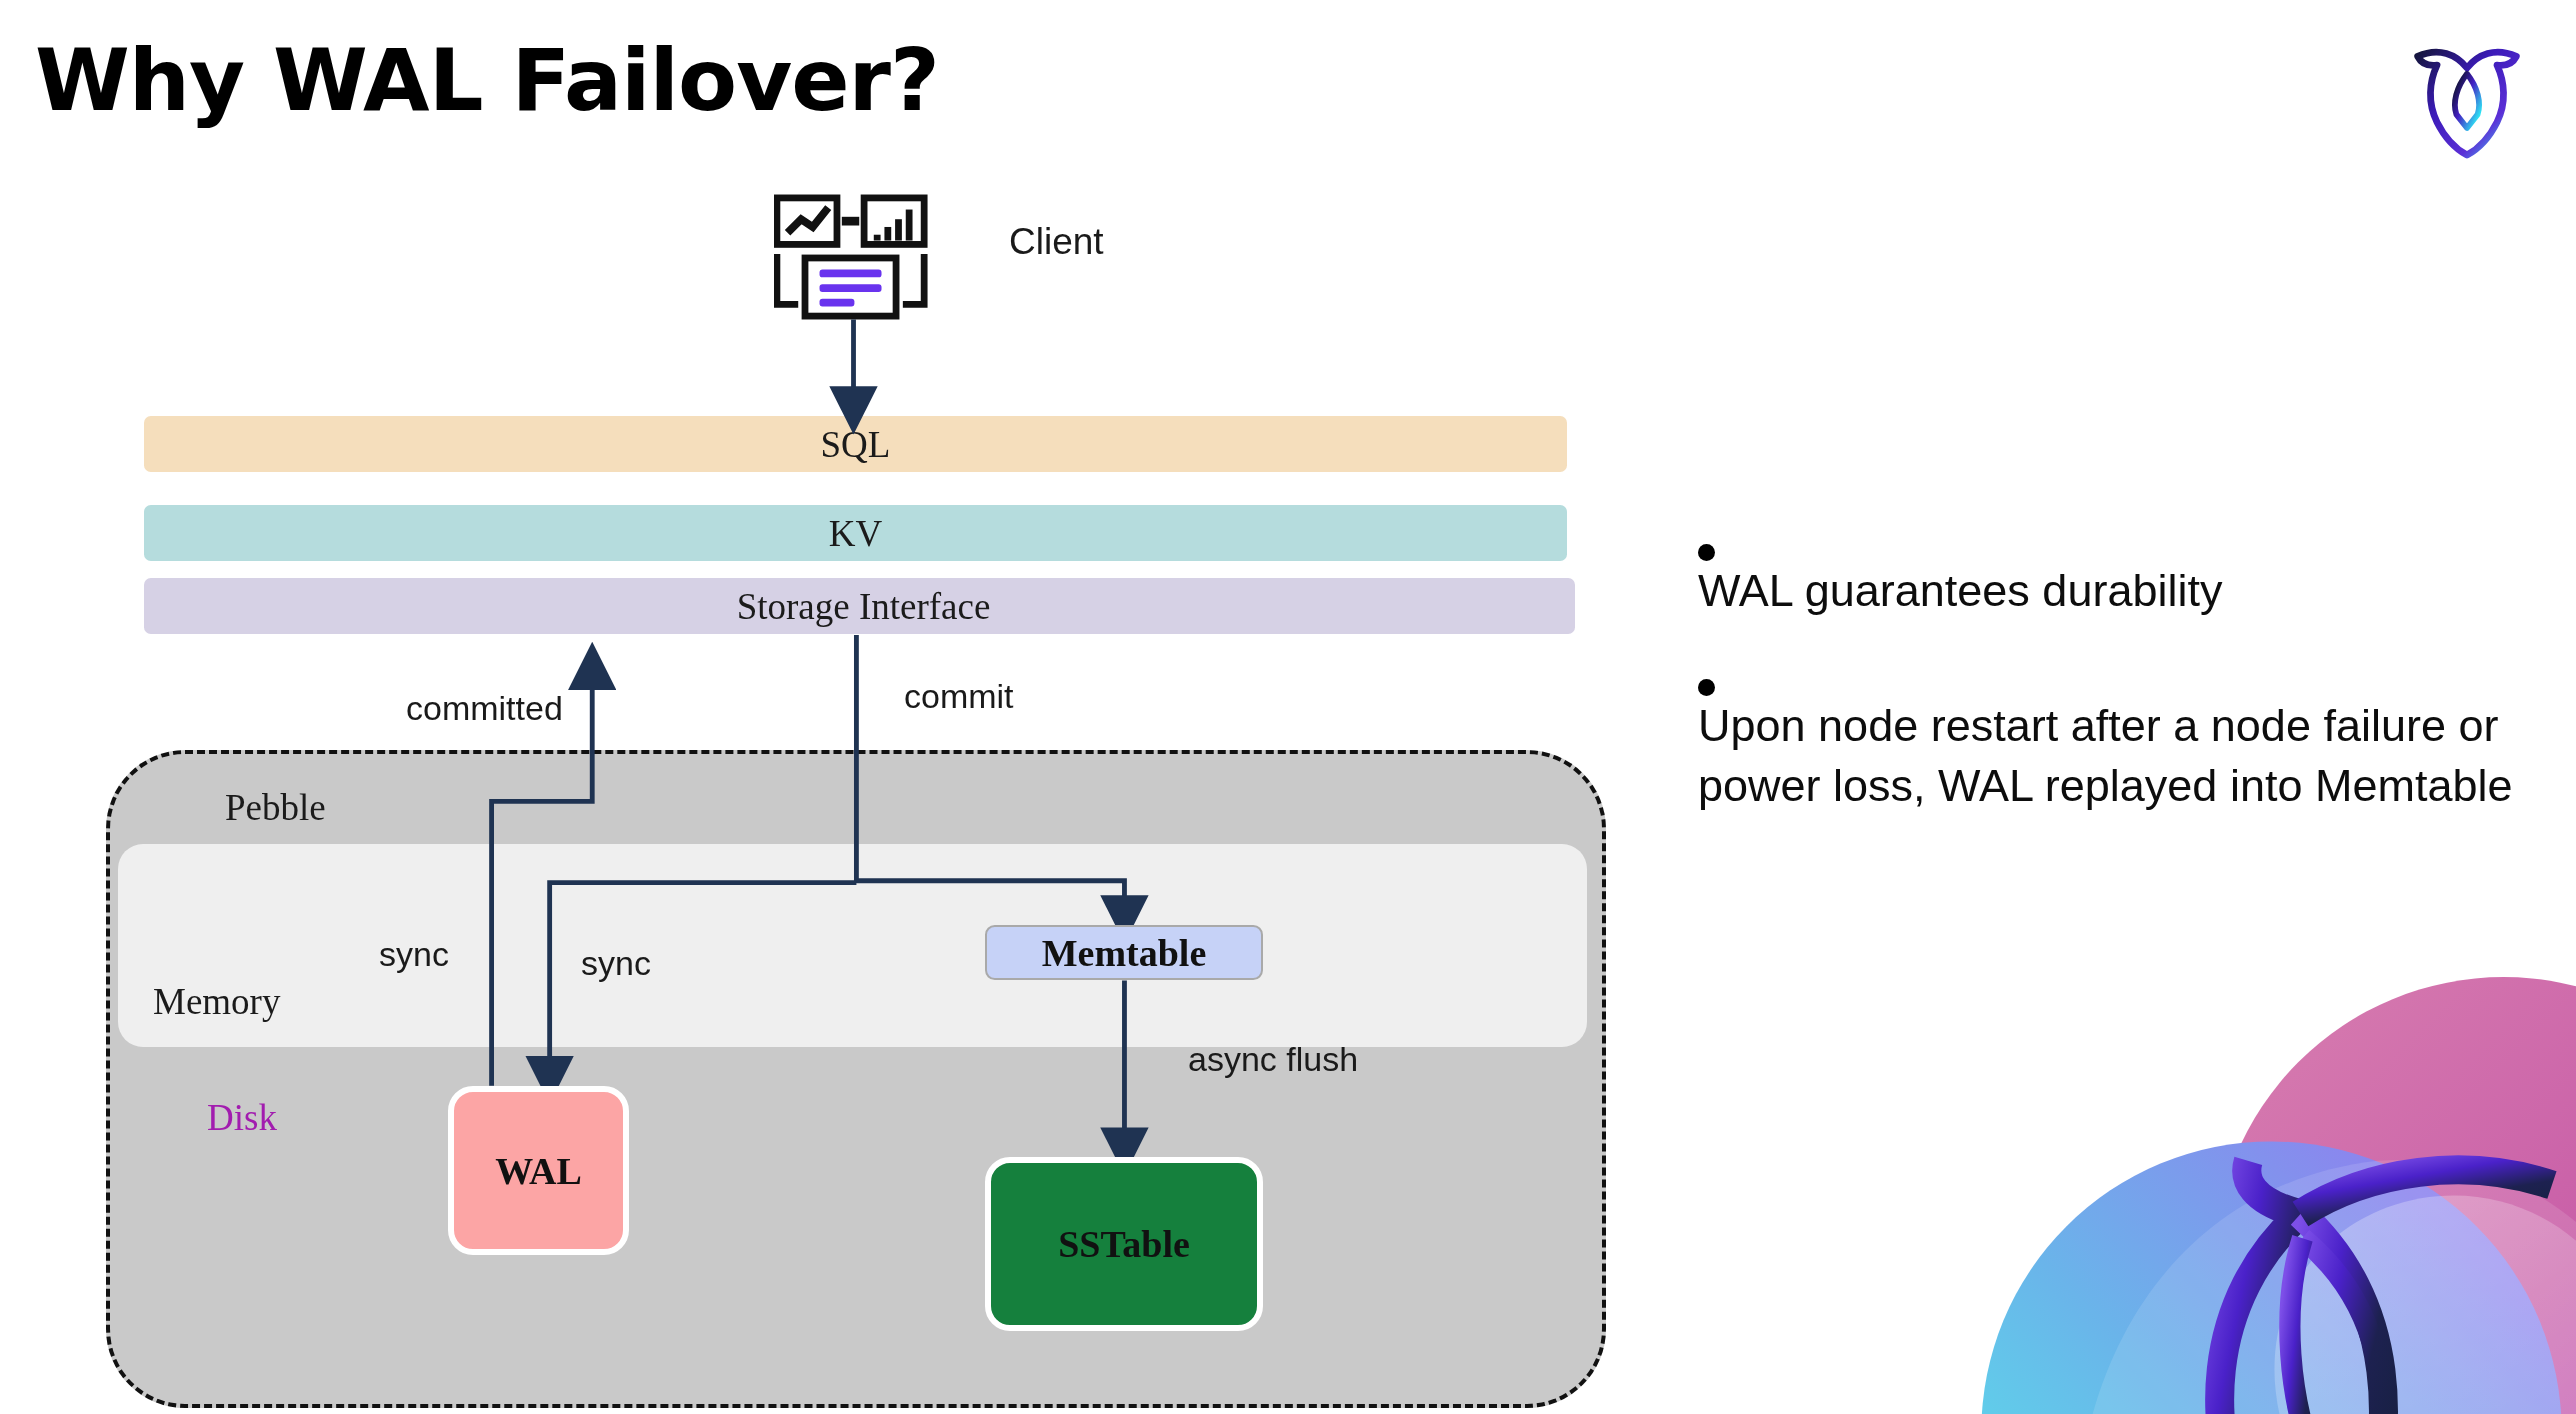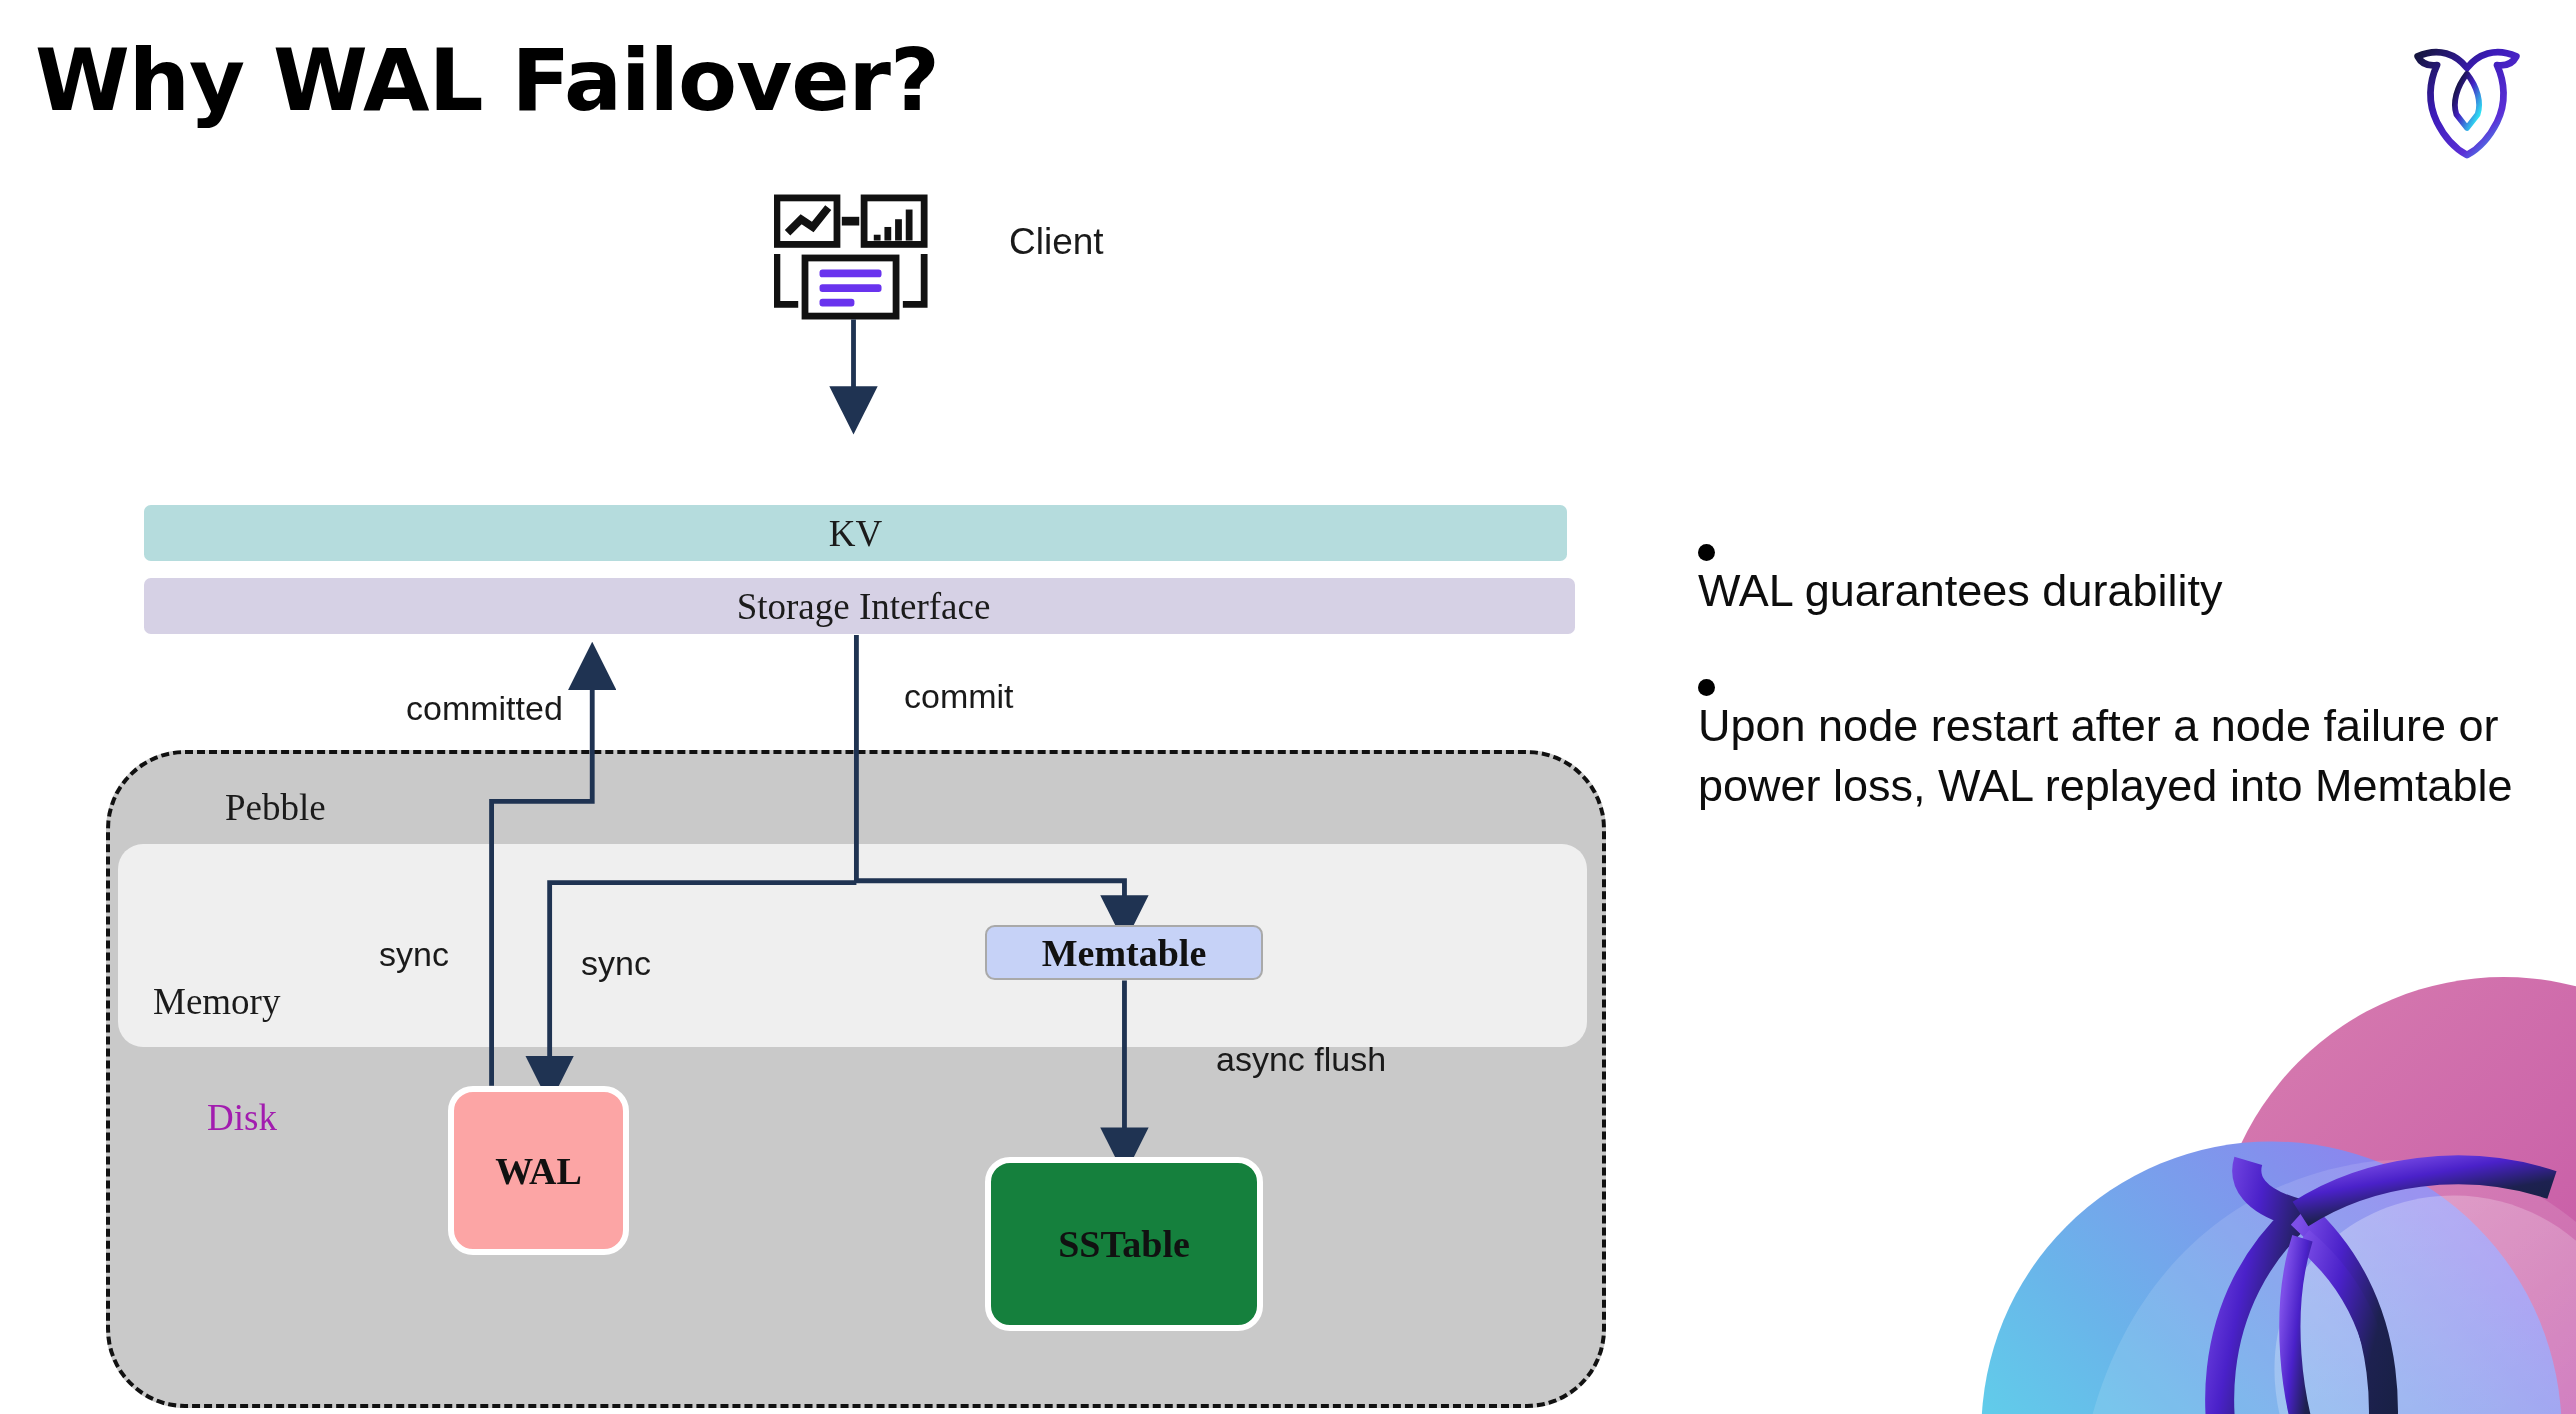--- a/index.html
+++ b/index.html
@@ -86,21 +86,21 @@
 
   
   .edge-label{
     position:absolute;font-family:"Liberation Sans", sans-serif;
     font-size:34px;color:#1a1a1a;white-space:nowrap;
   }
   .lbl-committed{left:406px;top:689px;}
   .lbl-commit{left:904px;top:677px;}
   .lbl-sync1{left:379px;top:935px;}
   .lbl-sync2{left:581px;top:944px;}
-  .lbl-flush{left:1188px;top:1040px;margin-left:28px;}
+  .lbl-flush{left:1188px;top:1040px;}
 
   
   .arrows{position:absolute;left:0;top:0;width:2576px;height:1415px;pointer-events:none;}
 
   
   .bullets{position:absolute;left:1698px;top:523px;width:832px;}
   .bullet-row{display:flex;align-items:flex-start;margin-bottom:37px;flex-direction:column;}
   .bullet-dot{
     flex:0 0 auto;width:17.4px;height:17.4px;border-radius:50%;background:#000;
     margin-top:21px;margin-right:60px;
@@ -202,20 +202,23 @@
     </g>
   </svg>
   <div class="client-label">Client</div>
 
   <div class="pebble"></div>
   <div class="memory"></div>
   <div class="pebble-label">Pebble</div>
   <div class="memory-label">Memory</div>
   <div class="disk-label">Disk</div>
 
+  <div class="bar bar-sql" style="background:#f5debc">
+    <span>SQL</span>
+  </div>
   <div class="bar bar-kv" style="background:#b5dcdd">
     <span>KV</span>
   </div>
   <div class="bar bar-si" style="background:#d6d1e5">
     <span>Storage Interface</span>
   </div>
 
   <svg class="arrows" viewBox="0 0 2662 1462" width="2576" height="1415">
     <defs>
       <marker id="ah" markerWidth="10" markerHeight="10" refX="5" refY="5" orient="auto">

